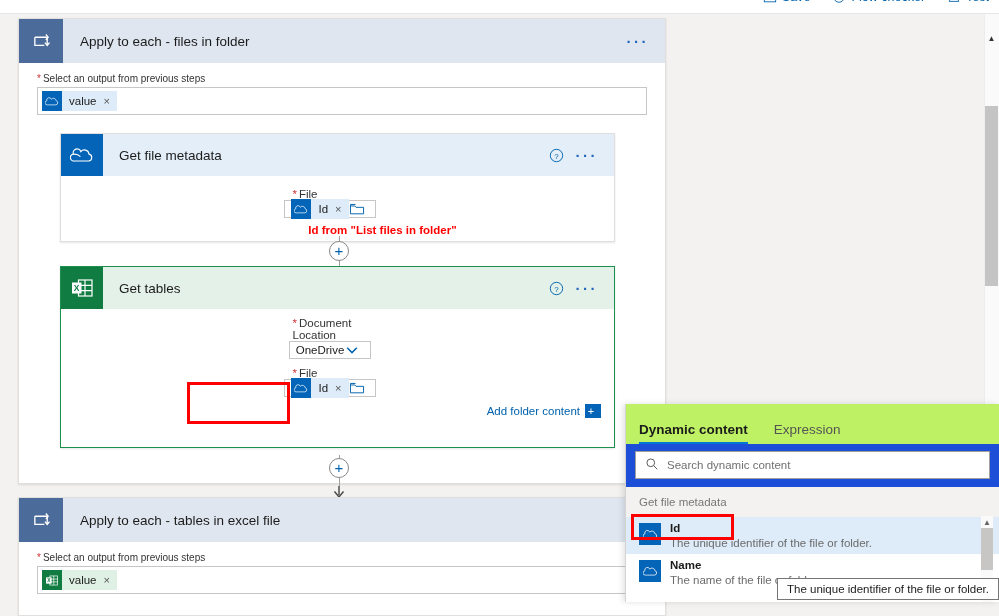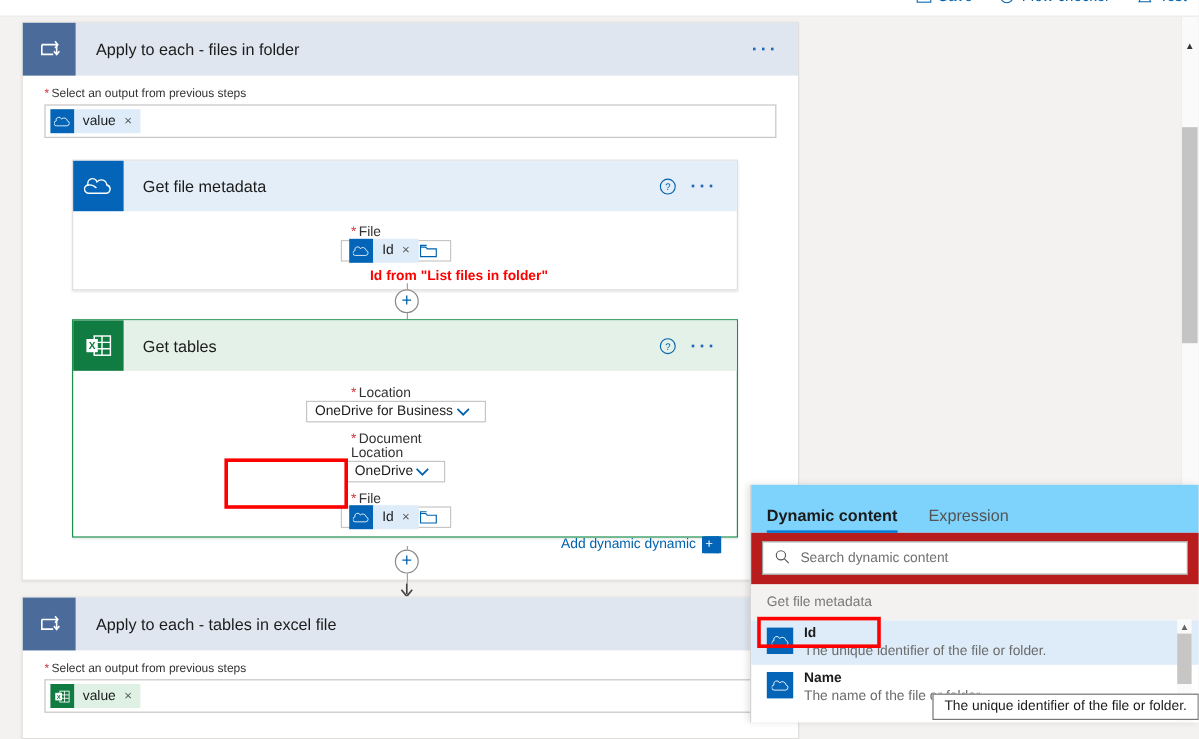--- a/index.html
+++ b/index.html
@@ -142,32 +142,32 @@
   .redbox { position: absolute; border: 3px solid #ff0000; pointer-events: none; }
 
   
   .dyn-panel {
     position: absolute; left: 625px; top: 404px; width: 374px; height: 198px;
     background: #fff; border-left: 1px solid #d6d4d2;
     box-shadow: -2px 0 6px rgba(0,0,0,.12);
   }
   .dyn-tabs {
     height: 40px; display: flex; align-items: flex-end;
-    padding-left: 13px; gap: 26px; background: #7dd3fc;
+    padding-left: 13px; gap: 26px; background: #bef264;
   }
   .dyn-tab {
     font-size: 13.5px; color: #545454; padding-bottom: 7px; cursor: pointer;
     position: relative;
   }
   .dyn-tab.active { color: #1b1b1b; font-weight: 700; }
   .dyn-tab.active::after {
     content: ""; position: absolute; left: 0; right: 0; bottom: 0;
     height: 2.5px; background: #0078d4;
   }
-  .dyn-search-wrap { background: #b91c1c; padding: 7px 9px 8px 9px; }
+  .dyn-search-wrap { background: #1d4ed8; padding: 7px 9px 8px 9px; }
   .dyn-search {
     height: 28px; background: #fff; border: 1px solid #a19f9d;
     display: flex; align-items: center; gap: 8px; padding: 0 9px;
     font-size: 11.5px; color: #707070;
   }
   .dyn-group {
     height: 30px; display: flex; align-items: center;
     padding-left: 13px; font-size: 11.5px; color: #777;
     background: #f3f2f1;
   }
@@ -361,33 +361,20 @@
         <div class="act-title">Get tables</div>
         <div class="help-ico">
           <svg viewBox="0 0 16 16" width="15" height="15">
               <circle cx="8" cy="8" r="6.6" fill="none" stroke="#0062ad" stroke-width="1"></circle>
               <text x="8" y="11.3" font-size="8.5" fill="#0062ad" text-anchor="middle" font-family="Liberation Sans">?</text>
             </svg>
         </div>
         <div class="ellipsis">···</div>
       </div>
 
-      <div class="row" style="margin-top:13px;">
-        <div class="row-label">
-          <span class="req-star">*</span><span>Location</span>
-        </div>
-        <div class="row-input" style="margin-right:15px;">
-          <span>OneDrive for Business</span>
-          <span class="chev">
-            <svg viewBox="0 0 16 16" width="16" height="16">
-                <path d="M3.2 5.8L8 10.6l4.8-4.8" fill="none" stroke="#0062ad" stroke-width="1.5"></path>
-              </svg>
-          </span>
-        </div>
-      </div>
 
       <div class="row" style="margin-top:8px;">
         <div class="row-label">
           <span class="req-star">*</span><span>Document Location</span>
         </div>
         <div class="row-input" style="margin-right:15px;">
           <span>OneDrive</span>
           <span class="chev">
             <svg viewBox="0 0 16 16" width="16" height="16">
                 <path d="M3.2 5.8L8 10.6l4.8-4.8" fill="none" stroke="#0062ad" stroke-width="1.5"></path>
@@ -415,21 +402,21 @@
           <span class="folder-btn">
             <svg viewBox="0 0 18 16" width="16" height="14">
                 <path d="M1.5 13.5V4.5h5l1.4 1.6h8.6v7.4z" fill="none" stroke="#0062ad" stroke-width="1.1"></path>
                 <path d="M1.5 4.5V2.8h5.8" fill="none" stroke="#0062ad" stroke-width="1.1"></path>
               </svg>
           </span>
         </div>
       </div>
 
       <div class="add-dyn" style="margin-top:7px; padding-right:15px;">
-        <span>Add dynamic dynamic</span>
+        <span>Add folder content</span>
         <span class="add-dyn-ico">+</span>
       </div>
     </div>
 
     <div class="redbox" style="left:187px; top:368px; width:103px; height:42px;"></div>
 
     <div class="conn" style="left:329px; top:441px;">
       <div class="conn-line" style="height:3px;"></div>
       <div class="plus">+</div>
       <div class="conn-line" style="height:8px;"></div>

